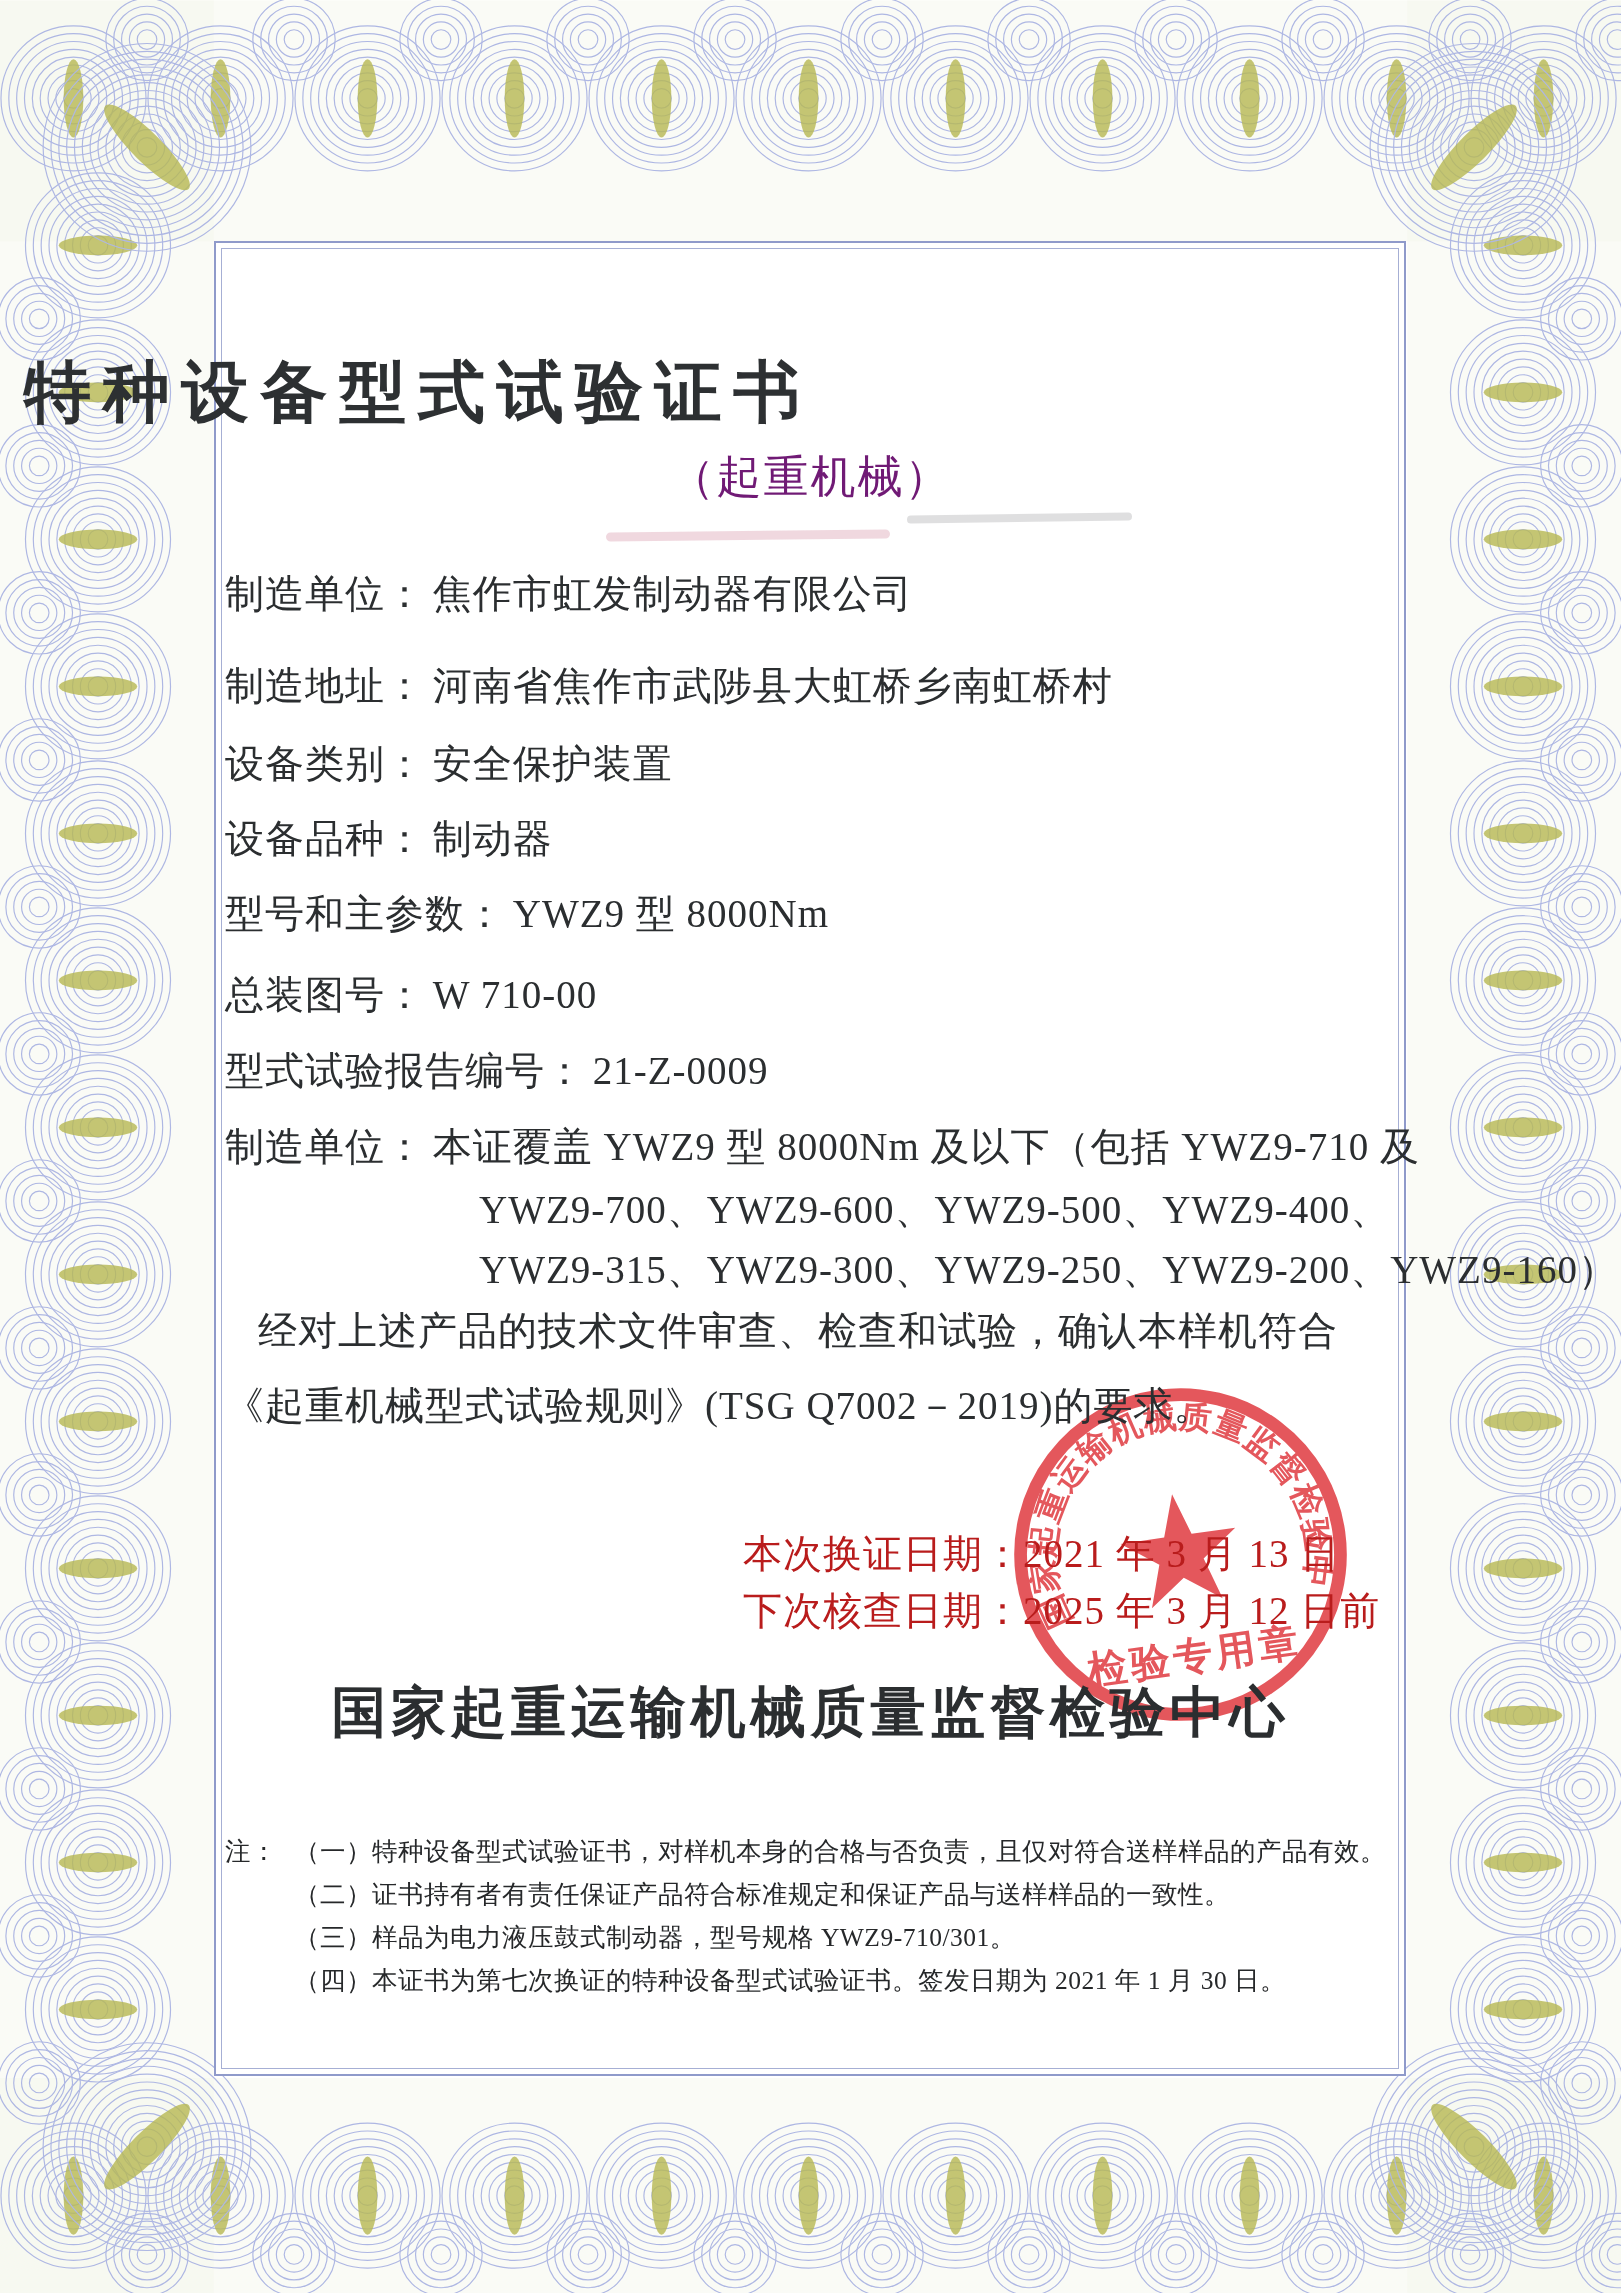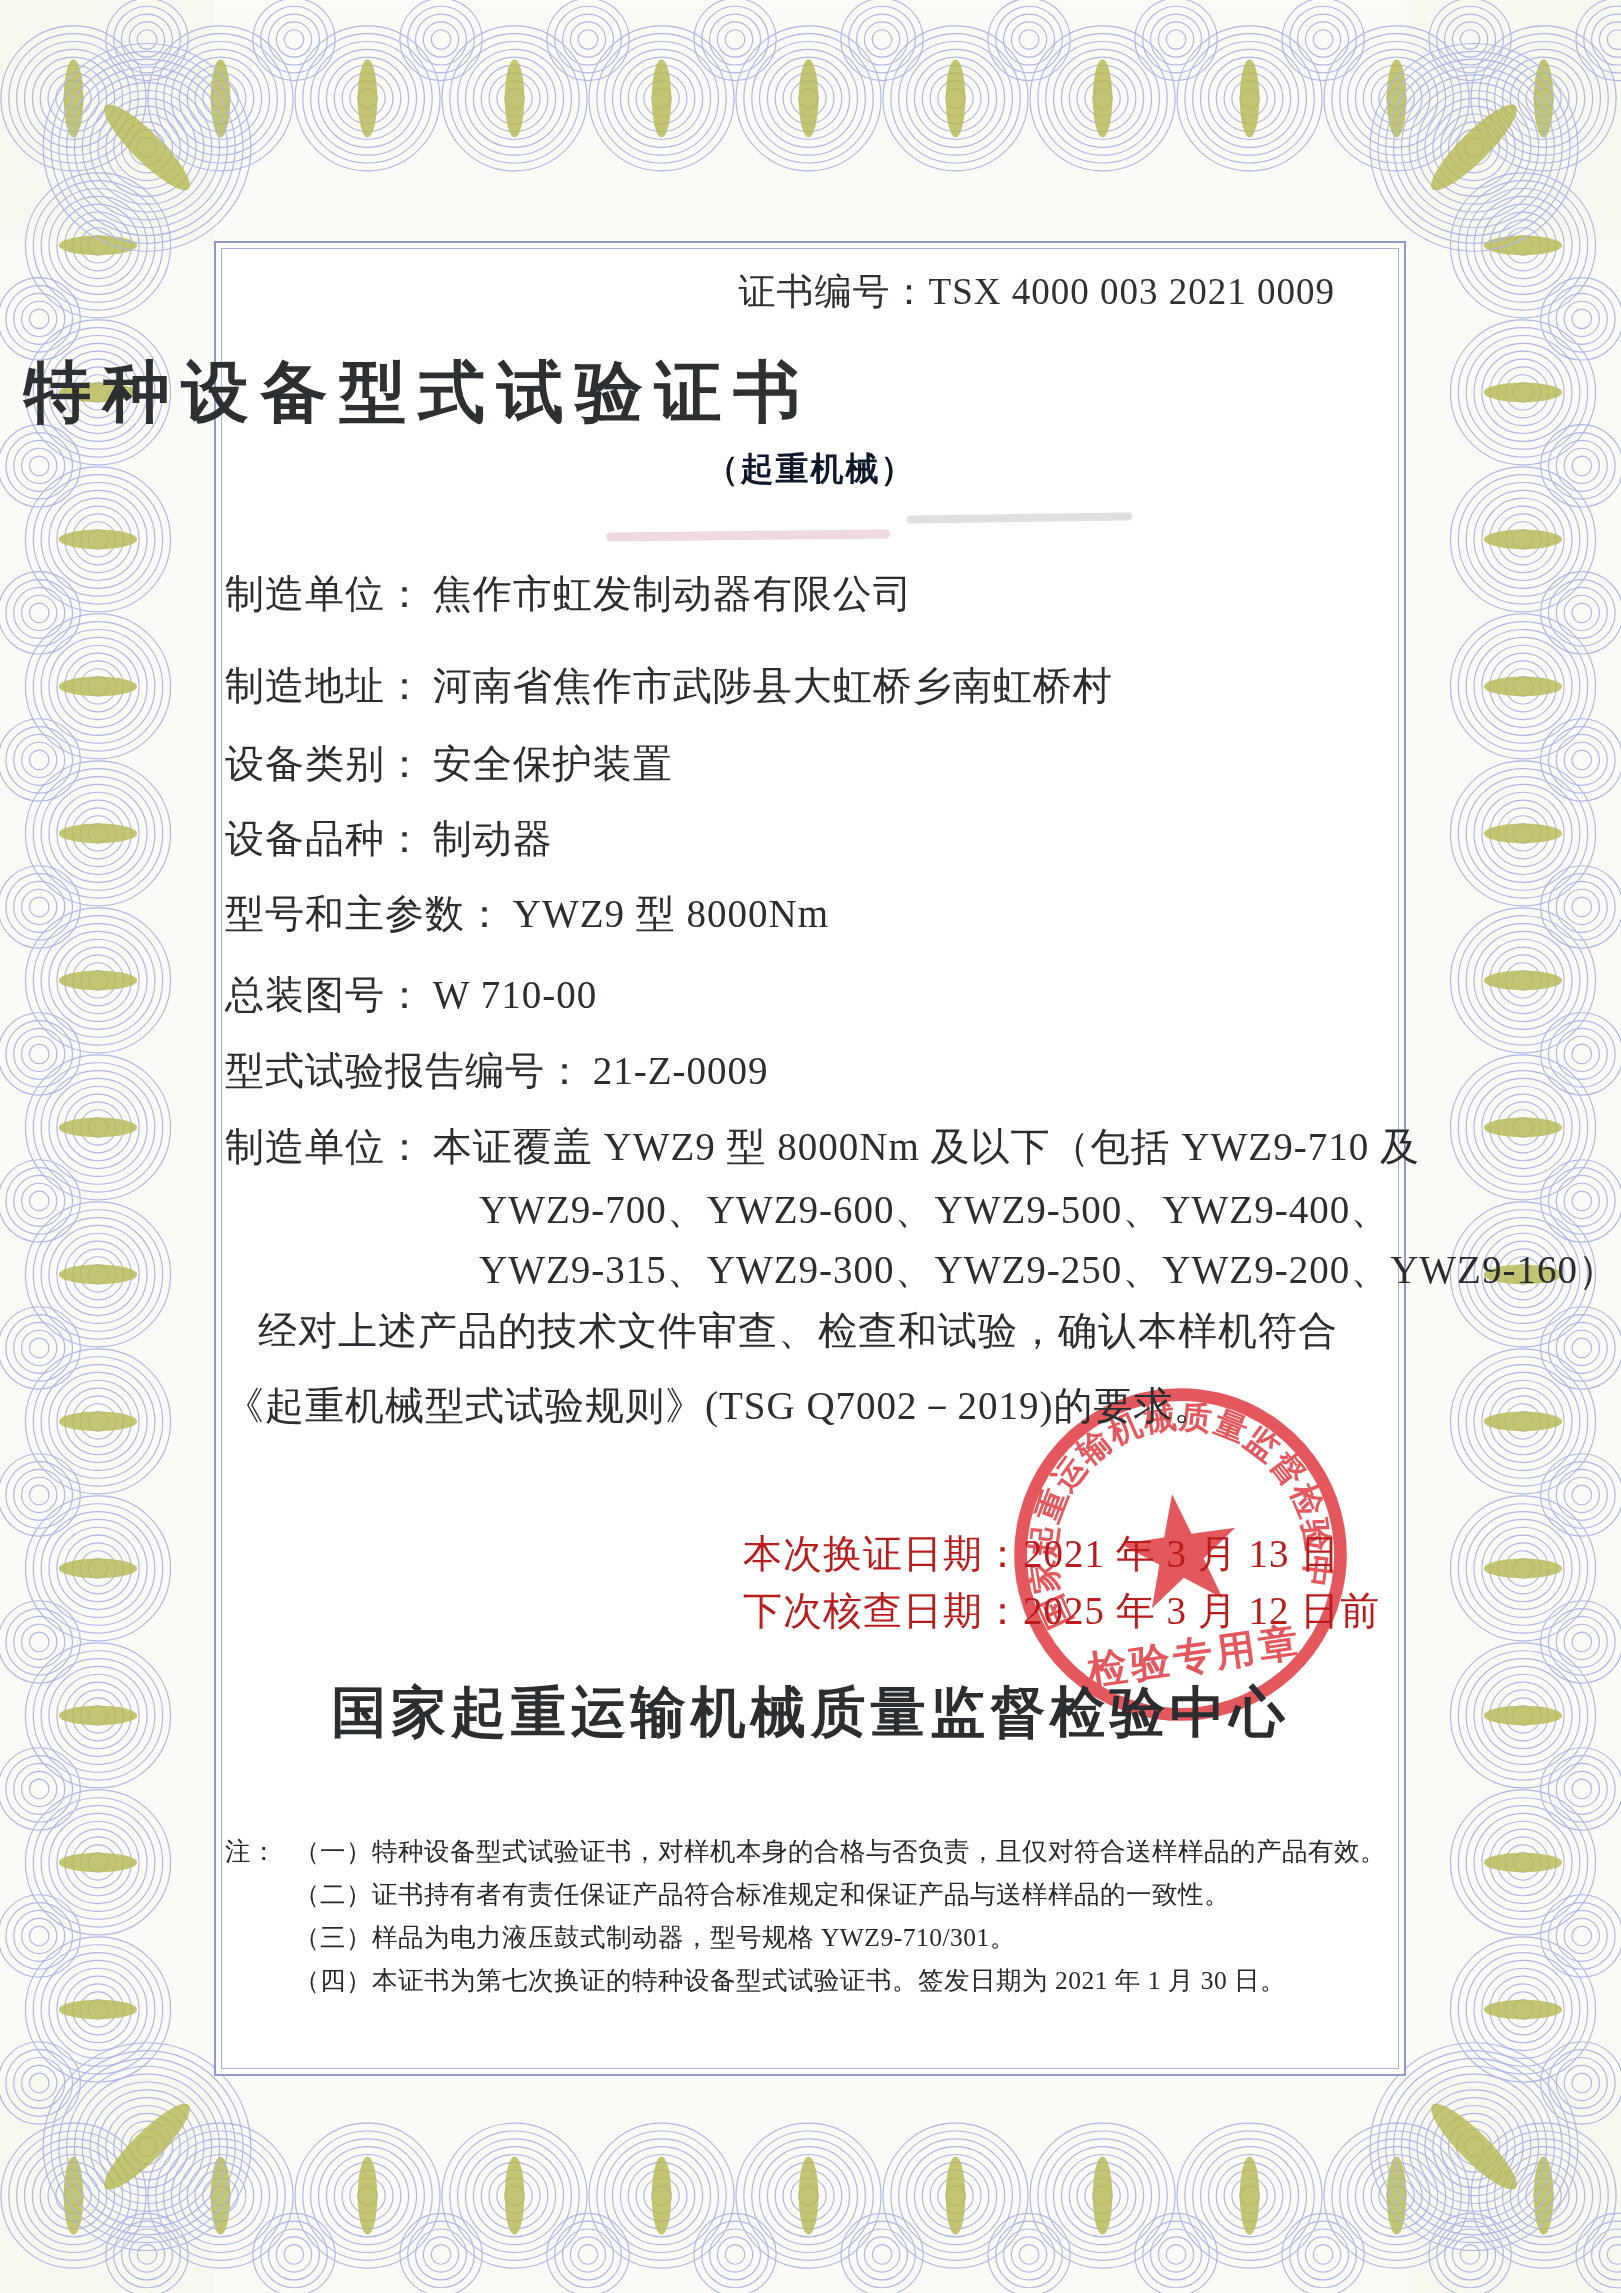--- a/index.html
+++ b/index.html
@@ -20,22 +20,22 @@
   .layer{position:absolute;left:0;top:0;width:100%;height:100%;z-index:3;}
   .stamp-layer{position:absolute;left:0;top:0;width:100%;height:100%;z-index:2;}
   .cert-no{top:267px;right:286px;font-size:37px;letter-spacing:1px;color:#2e3133;}
   .title{
     top:347px;left:0;width:100%;text-align:left;
     font-family:"Liberation Sans","DejaVu Sans",sans-serif;font-weight:700;
     font-size:67px;letter-spacing:11.8px;color:#2d3032;margin-left:24px;
   }
   .subtitle{
     top:447px;left:0;width:100%;text-align:center;
-    font-family:"Liberation Sans","DejaVu Sans",sans-serif;font-weight:700;
-    font-size:33px;letter-spacing:2px;color:#0f172a;
+    font-family:"Liberation Sans","DejaVu Sans",sans-serif;font-weight:400;
+    font-size:45px;letter-spacing:2px;color:#701a75;
   }
   .field{left:225px;font-size:39px;letter-spacing:1px;}
   .field .val{margin-left:7.8px;}
   .cov-val{margin-left:28px;}
   .cov-cont{left:479px;font-size:39px;letter-spacing:1px;}
   .stmt1{left:258px;top:1304px;font-size:39px;letter-spacing:1px;}
   .stmt2{left:225px;top:1379px;font-size:39px;letter-spacing:1px;}
   .date-line{left:743px;font-size:39px;letter-spacing:1px;color:#b91c1c;}
   .org{
     top:1676px;left:0;width:100%;text-align:center;
@@ -855,21 +855,20 @@
         <text font-size="33" font-weight="bold" letter-spacing="1" font-family="Liberation Sans, sans-serif" fill="#e03c42">
           <textPath href="#ringPath">国家起重运输机械质量监督检验中心</textPath>
         </text>
         <text y="118" x="0" text-anchor="middle" font-size="40" font-weight="bold" letter-spacing="4" font-family="Liberation Sans, sans-serif" fill="#e03c42">检验专用章</text>
       </g>
     </svg>
   </div>
 
   <div class="layer">
 
-    <div class="abs cert-no"><span>证书编号：</span><span>TSX 4000 003 2021 0009</span></div>
 
     <div class="abs title">特种设备型式试验证书</div>
     <div class="abs subtitle">（起重机械）</div>
 
     <div class="abs field" style="top:567px"><span>制造单位：</span><span class="val">焦作市虹发制动器有限公司</span></div>
 
     <div class="abs field" style="top:659px"><span>制造地址：</span><span class="val">河南省焦作市武陟县大虹桥乡南虹桥村</span></div>
 
     <div class="abs field" style="top:737px"><span>设备类别：</span><span class="val">安全保护装置</span></div>
 

